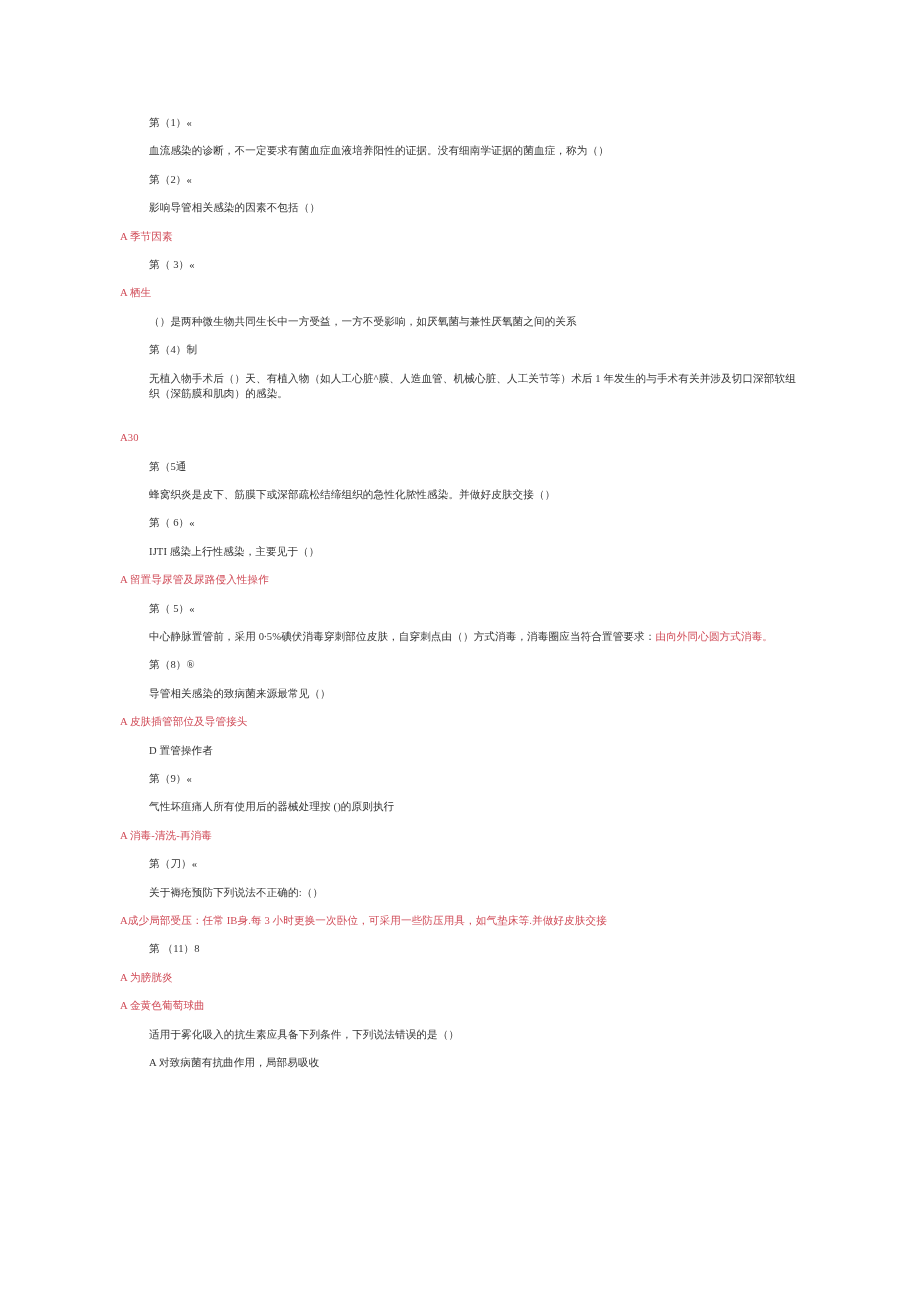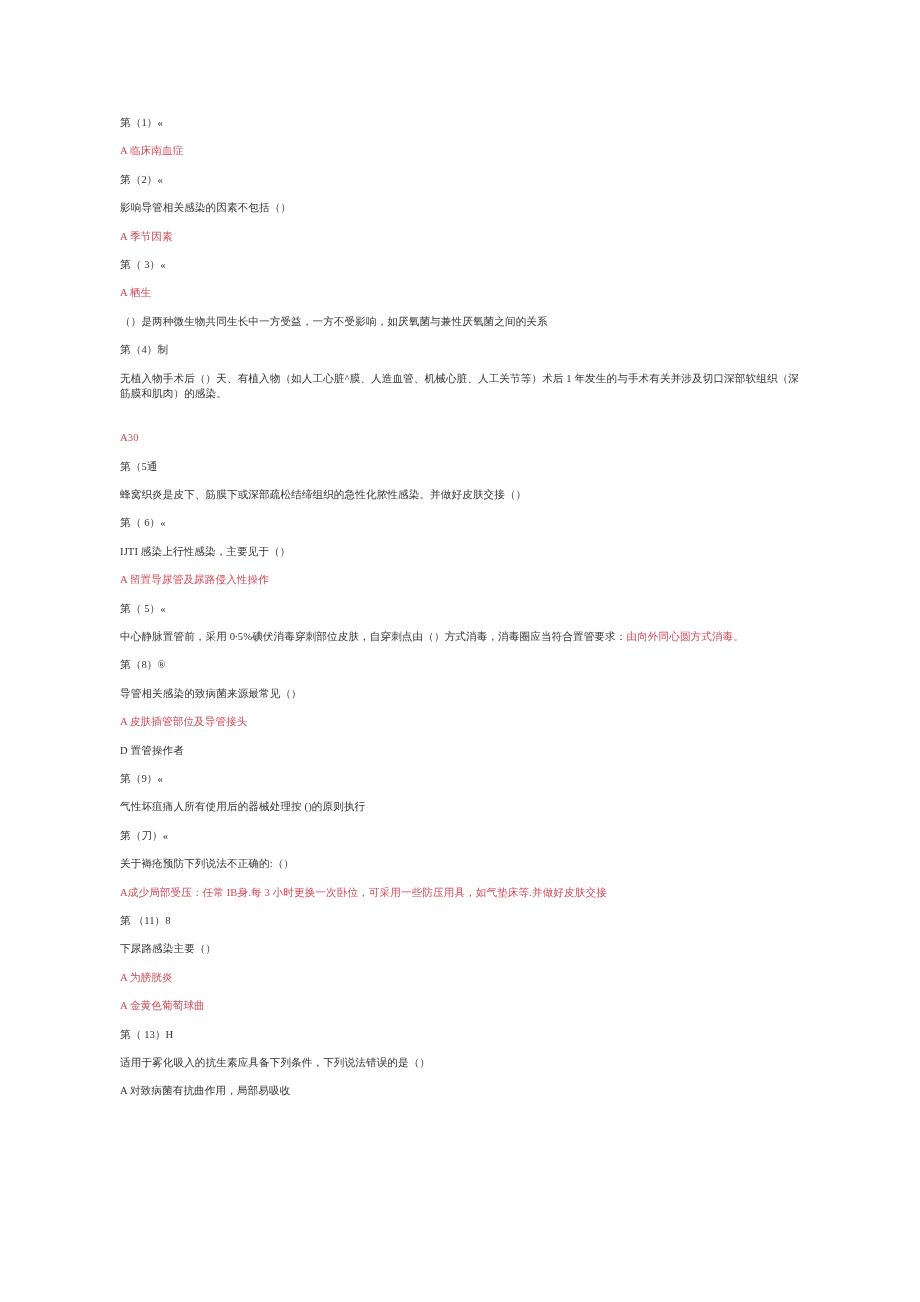--- a/index.html
+++ b/index.html
@@ -17,29 +17,30 @@
   }
   .line {
     margin: 0 0 12.5px 0;
     letter-spacing: 0.1px;
   }
   .red {
     color: #d04a56;
   }
   .black {
     color: #333333;
+    margin-left: 29px;
   }
 </style>
 </head>
 <body>
 
 <div class="page">
 
   <div class="line black">第（1）«</div>
-  <div class="line red">A 临床南血症</div>
+  <div class="line black">血流感染的诊断，不一定要求有菌血症血液培养阳性的证据。没有细南学证据的菌血症，称为（）</div>
 
   <div class="line black">第（2）«</div>
   <div class="line black">影响导管相关感染的因素不包括（）</div>
   <div class="line red">A 季节因素</div>
 
   <div class="line black">第（ 3）«</div>
   <div class="line red">A 栖生</div>
   <div class="line black">（）是两种微生物共同生长中一方受益，一方不受影响，如厌氧菌与兼性厌氧菌之间的关系</div>
 
   <div class="line black">第（4）制</div>
@@ -58,28 +59,27 @@
     <span>中心静脉置管前，采用 0∙5%碘伏消毒穿刺部位皮肤，自穿刺点由（）方式消毒，消毒圈应当符合置管要求：</span><span class="red">由向外同心圆方式消毒。</span>
   </div>
 
   <div class="line black">第（8）®</div>
   <div class="line black">导管相关感染的致病菌来源最常见（）</div>
   <div class="line red">A 皮肤插管部位及导管接头</div>
   <div class="line black">D 置管操作者</div>
 
   <div class="line black">第（9）«</div>
   <div class="line black">气性坏疽痛人所有使用后的器械处理按 ()的原则执行</div>
+  <div class="line red">A 消毒-清洗-再消毒</div>
 
   <div class="line black">第（刀）«</div>
   <div class="line black">关于褥疮预防下列说法不正确的:（）</div>
   <div class="line red">A成少局部受压：任常 IB身.每 3 小时更换一次卧位，可采用一些防压用具，如气垫床等.并做好皮肤交接</div>
 
   <div class="line black">第 （11）8</div>
-  <div class="line black">下尿路感染主要（）</div>
   <div class="line red">A 为膀胱炎</div>
 
   <div class="line red">A 金黄色葡萄球曲</div>
 
-  <div class="line black">第（ 13）H</div>
   <div class="line black">适用于雾化吸入的抗生素应具备下列条件，下列说法错误的是（）</div>
   <div class="line black">A 对致病菌有抗曲作用，局部易吸收</div>
 
 </div>
 
 </body></html>

